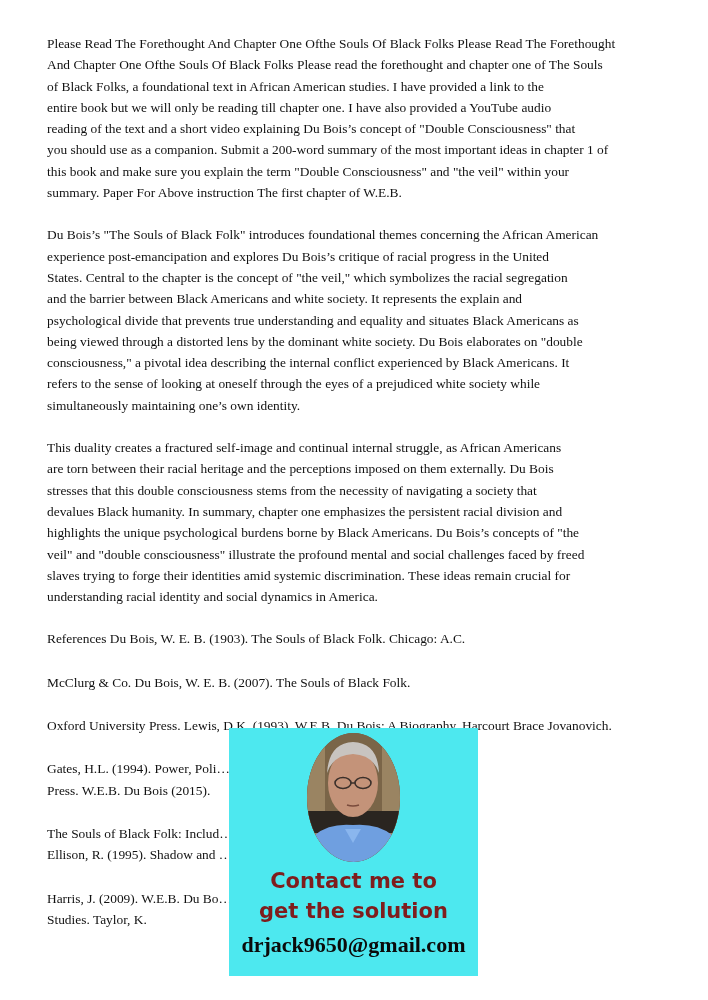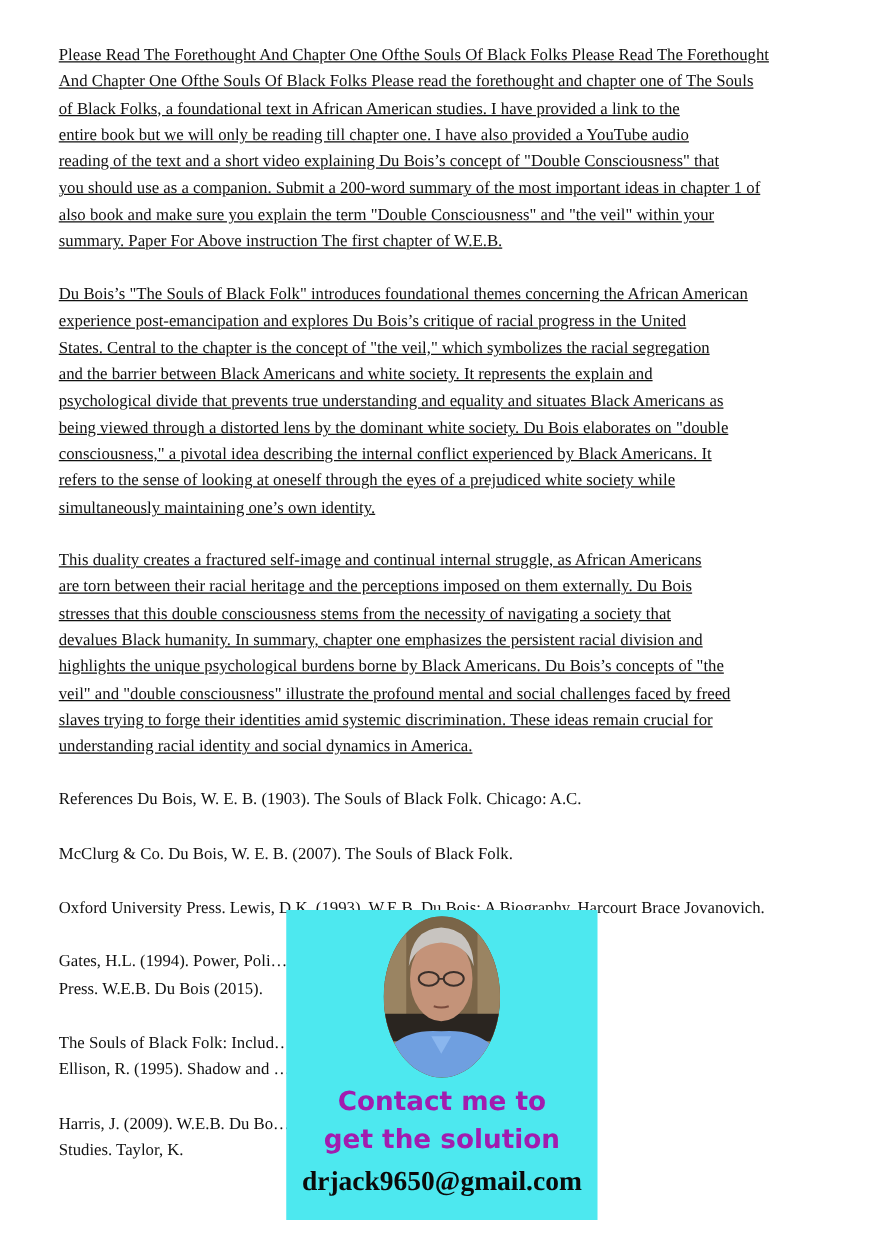--- a/index.html
+++ b/index.html
@@ -3,56 +3,56 @@
 <meta charset="utf-8">
 <style>
   html, body { margin: 0; padding: 0; background: #ffffff; }
   body { width: 708px; height: 1000px; position: relative; overflow: hidden; }
   .page {
     position: absolute; left: 47px; top: 33px; width: 620px;
     font-family: "Liberation Serif", "DejaVu Serif", serif;
     font-size: 13.4px; line-height: 21.3px; color: #111111;
   }
   .line { white-space: nowrap; display: block; }
-  .para { margin: 0 0 21px 0; text-decoration: underline; }
+  .para { margin: 0 0 21px 0; }
   .ref { margin: 0 0 22px 0; }
   .overlay {
     position: absolute; left: 229px; top: 728px; width: 249px; height: 248px;
     background: #4de8ef;
   }
   .portrait {
     position: absolute; left: 78px; top: 5px; width: 93px; height: 129px;
     border-radius: 50%; overflow: hidden; background: #6d5a42;
   }
   .portrait svg { display: block; width: 100%; height: 100%; }
   .cta {
     position: absolute; left: 0; width: 100%; text-align: center;
     font-family: "DejaVu Sans", "Liberation Sans", sans-serif; font-weight: bold;
-    color: #a21caf; font-size: 21px; line-height: 30px;
+    color: #7f1d1d; font-size: 21px; line-height: 30px;
   }
   .cta1 { top: 138px; }
   .cta2 { top: 168px; }
   .email {
     position: absolute; left: 0; width: 100%; top: 204px; text-align: center;
     font-family: "Liberation Serif", "DejaVu Serif", serif; font-weight: bold;
     color: #0b0b0b; font-size: 22px; line-height: 26px;
   }
 </style>
 </head>
 <body>
 
 <div class="page">
   <div class="para">
     <span class="line">Please Read The Forethought And Chapter One Ofthe Souls Of Black Folks Please Read The Forethought</span>
     <span class="line">And Chapter One Ofthe Souls Of Black Folks Please read the forethought and chapter one of The Souls</span>
     <span class="line">of Black Folks, a foundational text in African American studies. I have provided a link to the</span>
     <span class="line">entire book but we will only be reading till chapter one. I have also provided a YouTube audio</span>
     <span class="line">reading of the text and a short video explaining Du Bois’s concept of "Double Consciousness" that</span>
     <span class="line">you should use as a companion. Submit a 200-word summary of the most important ideas in chapter 1 of</span>
-    <span class="line">also book and make sure you explain the term "Double Consciousness" and "the veil" within your</span>
+    <span class="line">this book and make sure you explain the term "Double Consciousness" and "the veil" within your</span>
     <span class="line">summary. Paper For Above instruction The first chapter of W.E.B.</span>
   </div>
 
   <div class="para">
     <span class="line">Du Bois’s "The Souls of Black Folk" introduces foundational themes concerning the African American</span>
     <span class="line">experience post-emancipation and explores Du Bois’s critique of racial progress in the United</span>
     <span class="line">States. Central to the chapter is the concept of "the veil," which symbolizes the racial segregation</span>
     <span class="line">and the barrier between Black Americans and white society. It represents the explain and</span>
     <span class="line">psychological divide that prevents true understanding and equality and situates Black Americans as</span>
     <span class="line">being viewed through a distorted lens by the dominant white society. Du Bois elaborates on "double</span>

